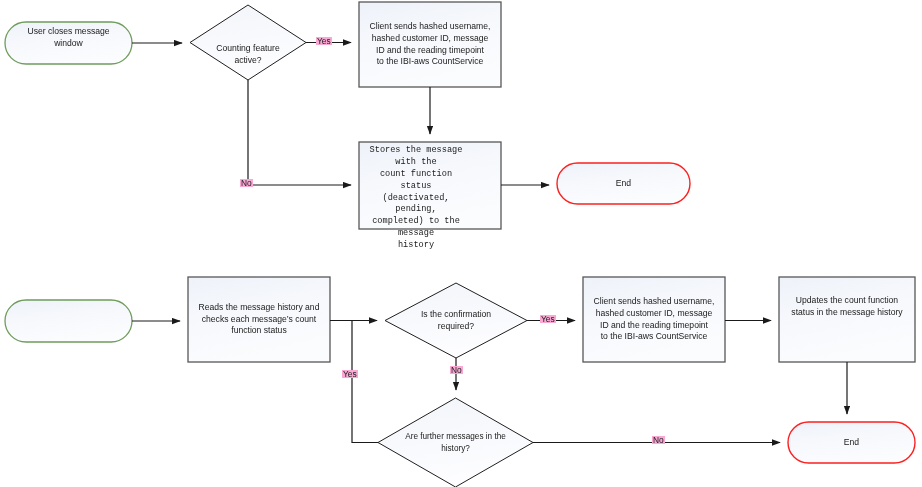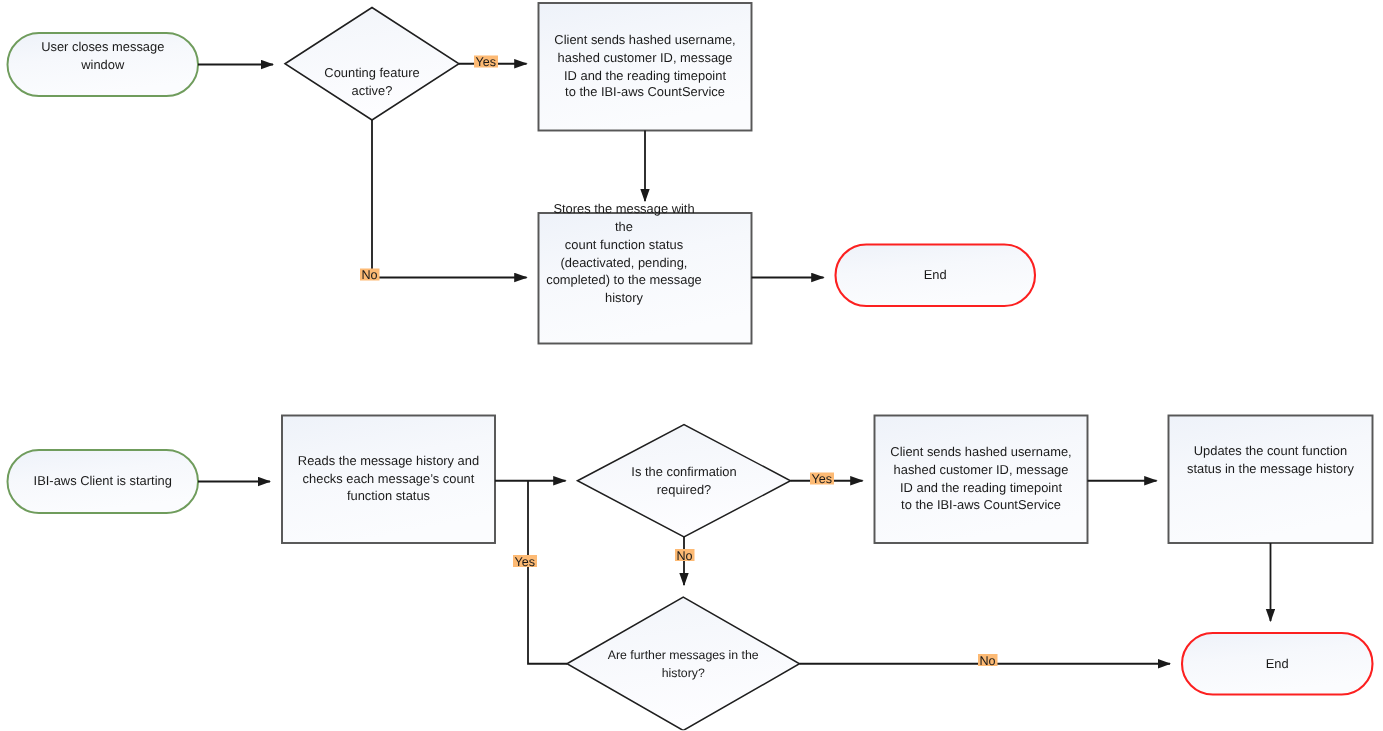--- a/index.html
+++ b/index.html
@@ -39,21 +39,21 @@
     box-sizing: border-box;
   }
   .node-label.small {
     font-size: 8.2px;
   }
   .edge-label {
     position: absolute;
     color: #1a1a1a;
     font-size: 8.4px;
     line-height: 1;
-    background: #fdba74;
+    background: #f9a8d4;
     padding: 0 1px;
     white-space: nowrap;
   }
 </style>
 </head>
 <body>
 
 <div id="flow-root">
 
   <svg id="flow-svg" viewBox="0 0 922 487" xmlns="http://www.w3.org/2000/svg">
@@ -151,29 +151,28 @@
 window</div>
 
   <div class="node-label" style="left:190px; top:17px; width:116px; height:75px;">Counting feature
 active?</div>
 
   <div class="node-label" style="left:359px; top:2px; width:142px; height:85px;">Client sends hashed username,
 hashed customer ID, message
 ID and the reading timepoint
 to the IBI-aws CountService</div>
 
-  <div class="node-label" style="left:359px; top:126px; width:114px; height:87px;">Stores the message with the
+  <div class="node-label" style="left:359px; top:155px; width:114px; height:87px;font-family:Liberation Mono, monospace;">Stores the message with the
 count function status
 (deactivated, pending,
 completed) to the message
 history</div>
 
   <div class="node-label" style="left:557px; top:163px; width:133px; height:41px;">End</div>
 
-  <div class="node-label" style="left:5px; top:300px; width:127px; height:42px;">IBI-aws Client is starting</div>
 
   <div class="node-label" style="left:188px; top:277px; width:142px; height:85px;">Reads the message history and
 checks each message’s count
 function status</div>
 
   <div class="node-label" style="left:385px; top:283px; width:142px; height:75px;">Is the confirmation
 required?</div>
 
   <div class="node-label" style="left:583px; top:277px; width:142px; height:85px;">Client sends hashed username,
 hashed customer ID, message

